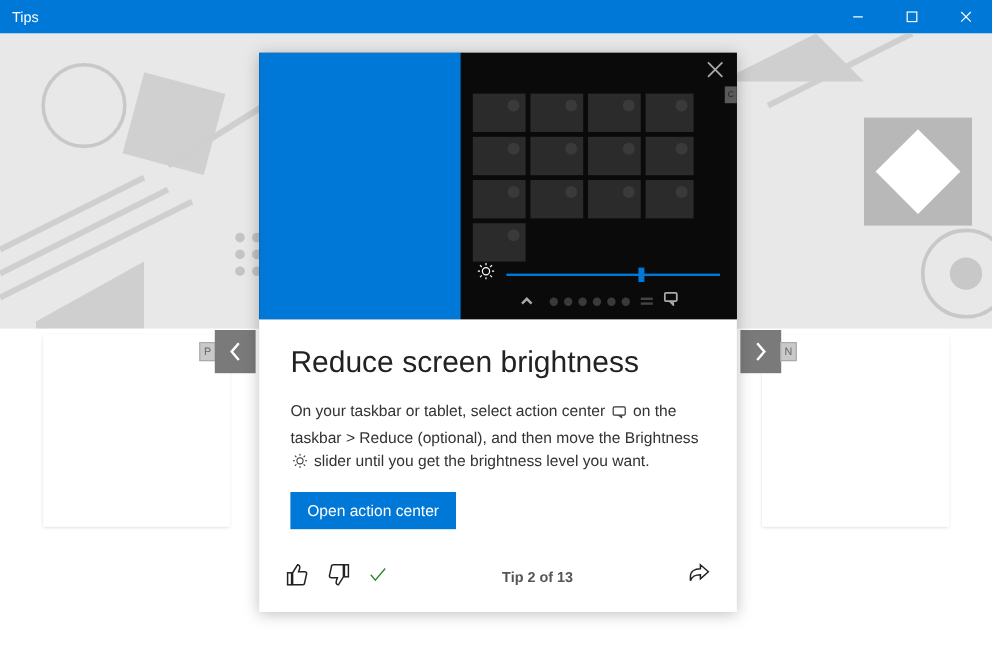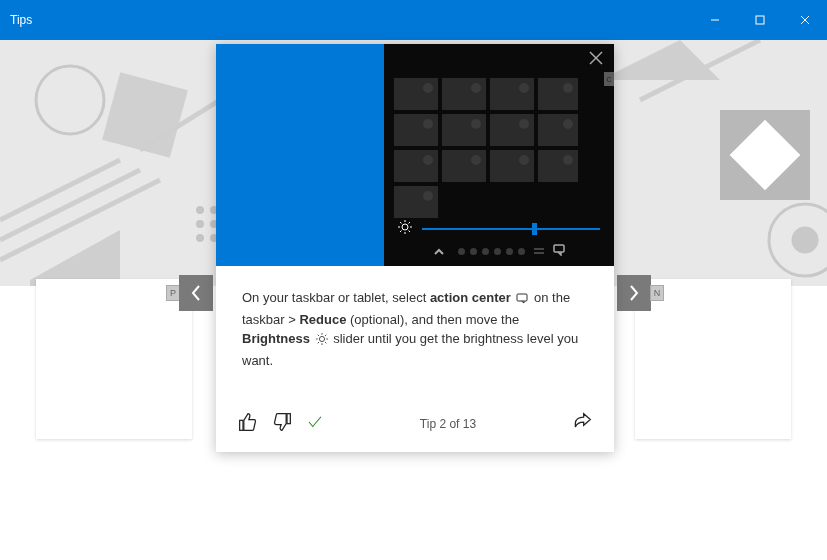--- a/index.html
+++ b/index.html
@@ -4,21 +4,21 @@
 <style>
 * { margin: 0; padding: 0; box-sizing: border-box; }
 body {
   width: 827px; height: 560px;
   font-family: "Segoe UI", -apple-system, sans-serif;
   background: #fff;
   overflow: hidden;
   position: relative;
 }
 .titlebar {
-  height: 40px;
+  height: 28px;
   background: #0078d7;
   display: flex;
   align-items: center;
   justify-content: space-between;
   color: #fff;
   padding-left: 10px;
   font-size: 12px;
 }
 .win-controls { display: flex; }
 .win-btn {
@@ -149,37 +149,37 @@
   padding: 22px 26px 14px 26px;
 }
 .card-title {
   font-size: 25px; font-weight: 300; color: #222;
   margin-bottom: 16px;
 }
 .card-desc {
   font-size: 13px; color: #333; line-height: 1.5;
   margin-bottom: 14px;
 }
-.card-desc b { font-weight: 700; }
+.card-desc b { font-weight: 400; }
 .inline-icon { display: inline-block; vertical-align: -2px; margin: 0 2px; }
 .cta {
   display: inline-block;
   background: #0078d7; color: #fff;
   font-size: 13px;
   padding: 8px 14px;
   border: none;
 }
 .card-footer {
   padding: 14px 22px 16px 22px;
   display: flex; align-items: center; justify-content: space-between;
 }
 .footer-left { display: flex; align-items: center; gap: 14px; }
 .footer-left svg, .footer-right svg { stroke: #222; fill: none; stroke-width: 1.5; }
 .check svg { stroke: #2a8a2a; }
-.tip-count { font-size: 12px; color: #555; }
+.tip-count { font-size: 12px; color: #555; font-weight: bold; }
 </style>
 </head>
 <body>
 
 <div class="titlebar">
   <span>Tips</span>
   <div class="win-controls">
     <div class="win-btn">
       <svg width="10" height="10">
           <line x1="1" y1="5" x2="9" y2="5"></line>
@@ -328,20 +328,21 @@
           <svg width="12" height="12">
               <rect x="1" y="1" width="10" height="7" rx="1"></rect>
               <polyline points="8,8 8,11 5,8"></polyline>
             </svg>
         </span>
       </div>
     </div>
   </div>
 
   <div class="card-body">
+    <div class="card-title">Reduce screen brightness</div>
     <p class="card-desc">
       <span>On your taskbar or tablet, select </span><b>action center</b>
       <span class="inline-icon">
         <svg width="12" height="11" stroke="#333" fill="none" stroke-width="1">
             <rect x="1" y="1" width="10" height="7" rx="1"></rect>
             <polyline points="8,8 8,10 5.5,8"></polyline>
           </svg>
       </span><span> on the taskbar &gt; </span><b>Reduce</b><span> (optional), and then move the </span><b>Brightness</b>
       <span class="inline-icon">
         <svg width="12" height="12" viewBox="0 0 14 14" stroke="#333" stroke-width="1" fill="none">
@@ -350,20 +351,21 @@
             <line x1="7" y1="12" x2="7" y2="14"></line>
           <line x1="0" y1="7" x2="2" y2="7"></line>
             <line x1="12" y1="7" x2="14" y2="7"></line>
           <line x1="2" y1="2" x2="3.5" y2="3.5"></line>
             <line x1="10.5" y1="10.5" x2="12" y2="12"></line>
           <line x1="12" y1="2" x2="10.5" y2="3.5"></line>
             <line x1="3.5" y1="10.5" x2="2" y2="12"></line>
         </svg>
       </span><span> slider until you get the brightness level you want.</span>
     </p>
+    <button class="cta">Open action center</button>
   </div>
 
   <div class="card-footer">
     <div class="footer-left">
       <span>
         <svg width="20" height="20" viewBox="0 0 24 24">
             <path d="M7 22V10l5-8c1 0 3 1 2 4l-1 3h6c1 0 2 1 2 2l-2 9c0 1-1 2-2 2H7z"></path>
             <rect x="2" y="10" width="4" height="12"></rect>
           </svg>
       </span>

